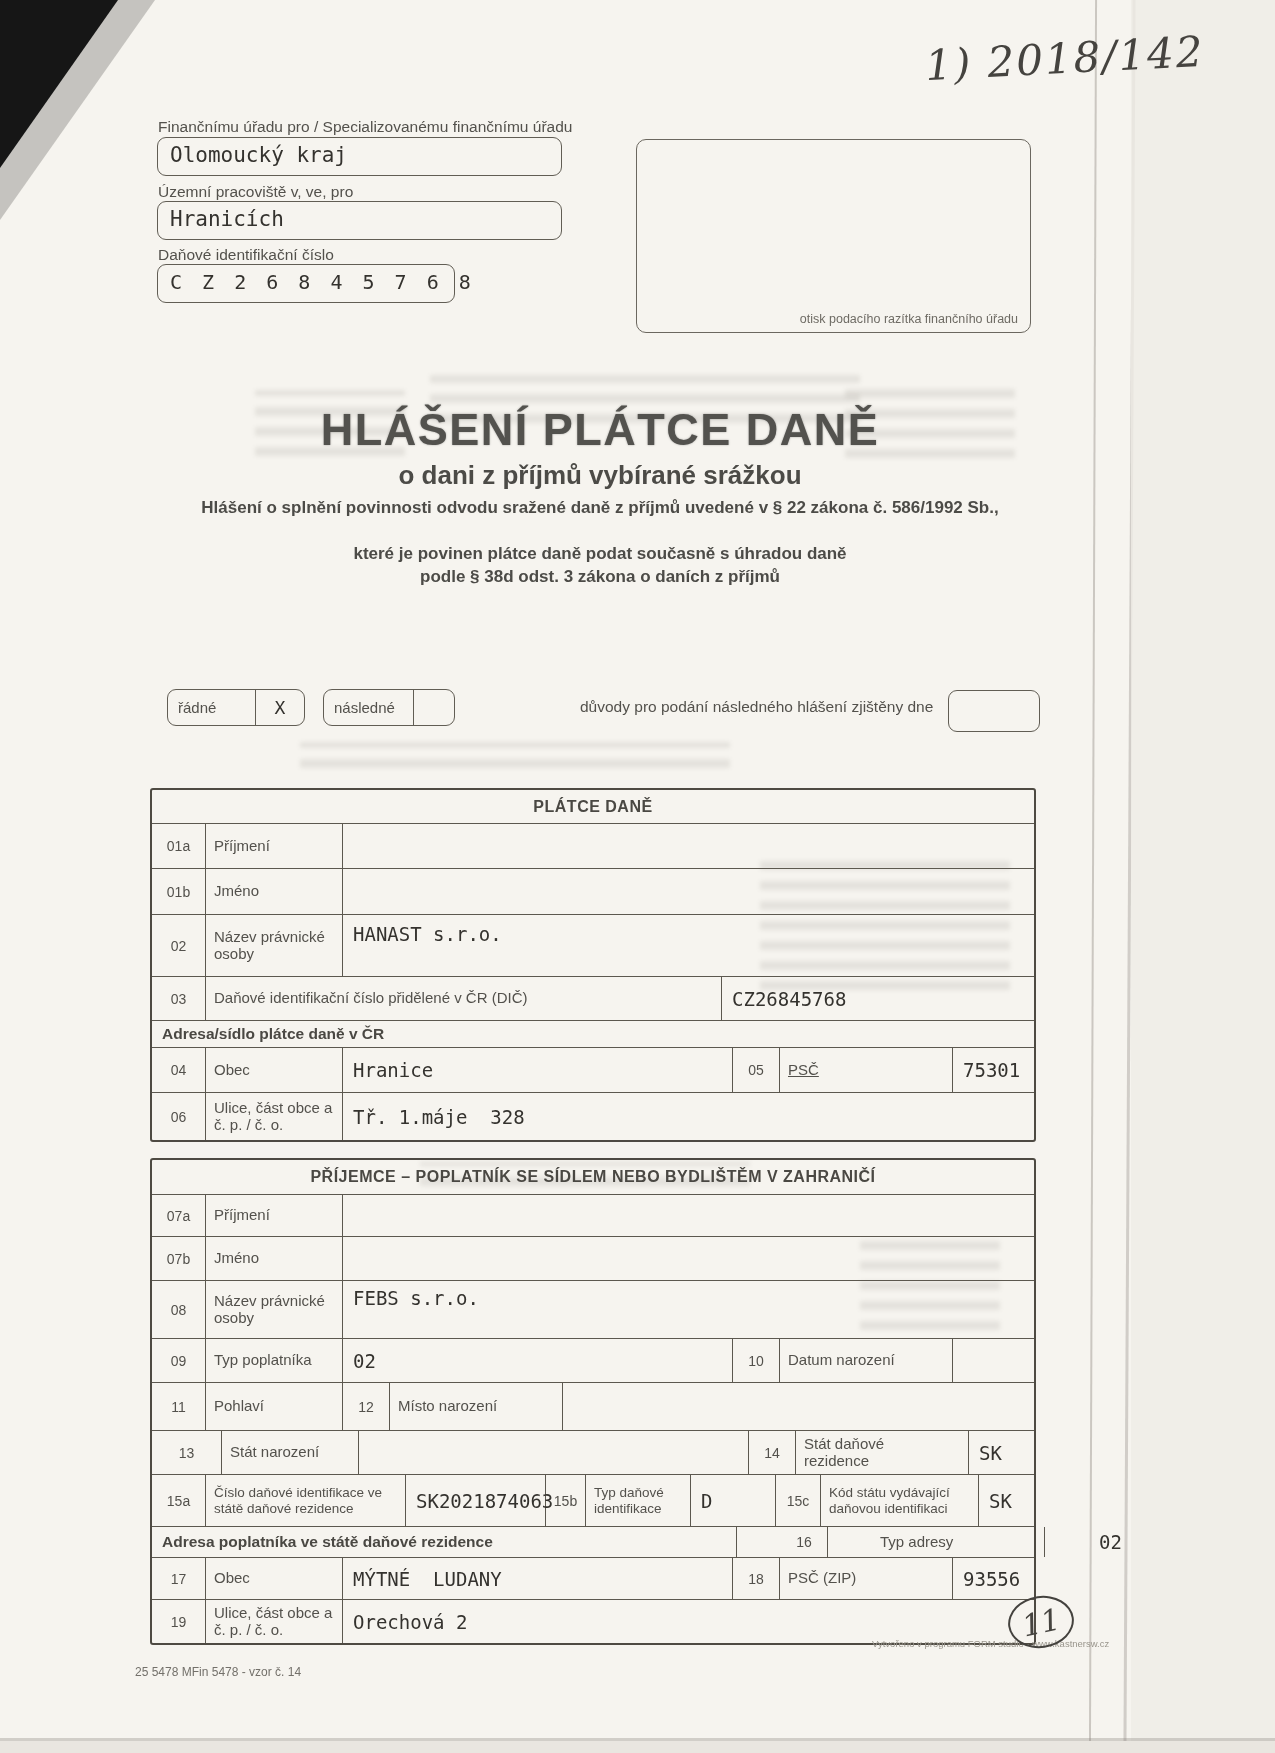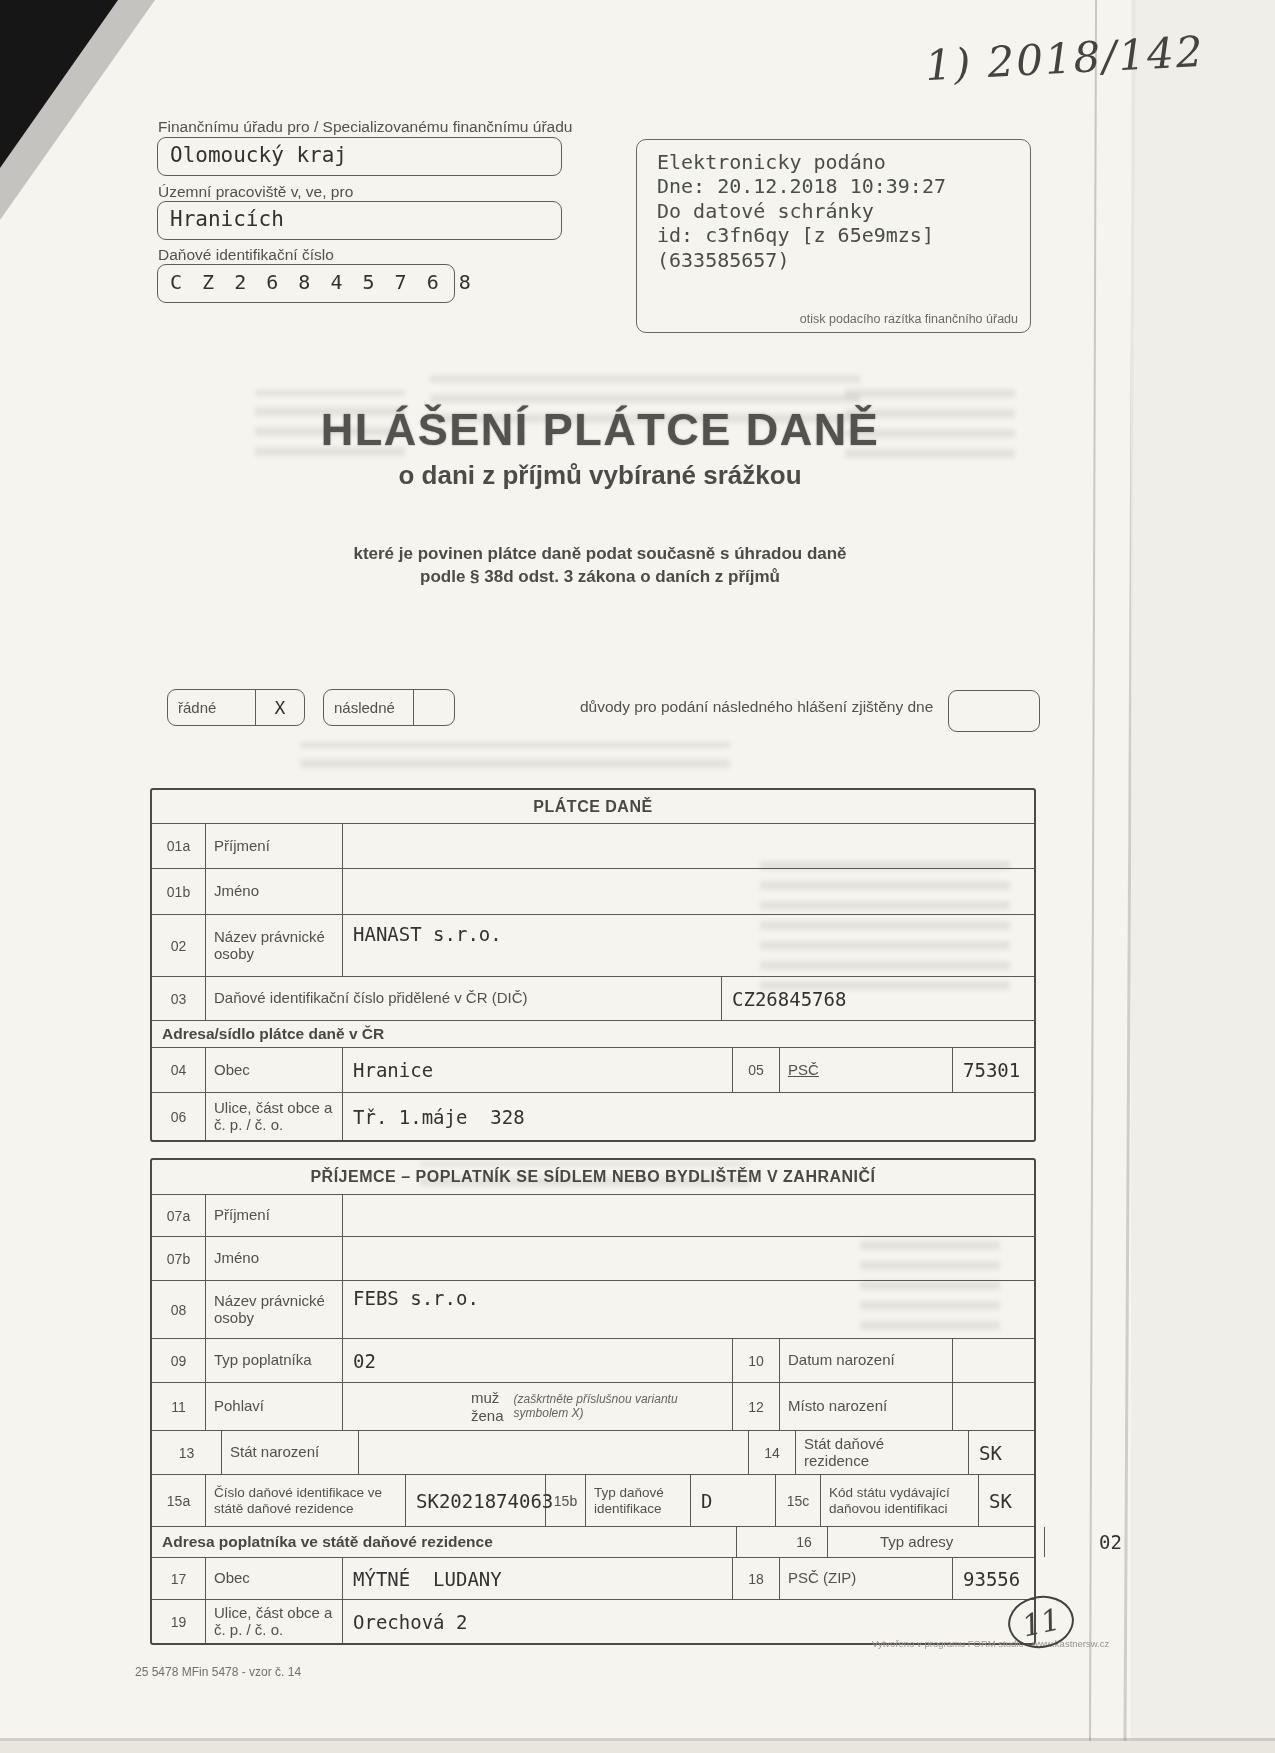--- a/index.html
+++ b/index.html
@@ -106,32 +106,26 @@
   <div class="field" style="left:157px;top:201px;width:403px;height:37px;">
     <div class="v">Hranicích</div>
   </div>
 
   <div class="flabel" style="left:158px;top:246px;">Daňové identifikační číslo</div>
   <div class="field" style="left:157px;top:264px;width:296px;height:37px;">
     <div class="v" style="letter-spacing:4px;font-size:20px;">C Z 2 6 8 4 5 7 6 8</div>
   </div>
 
   <div class="stamp">
-    <div class="lines">
-      <div class="ln">Elektronicky podáno</div>
-      <div class="ln">Dne: 20.12.2018 10:39:27</div>
-      <div class="ln">Do datové schránky</div>
-      <div class="ln">id: c3fn6qy [z 65e9mzs]</div>
-      <div class="ln">(633585657)</div>
-    </div>
     <div class="cap">otisk podacího razítka finančního úřadu</div>
   </div>
 
   <div class="ttl ttl-main" style="top:404px;">HLÁŠENÍ PLÁTCE DANĚ</div>
   <div class="ttl ttl-sub" style="top:460px;">o dani z příjmů vybírané srážkou</div>
+  <div class="ttl ttl-desc" style="top:497px;">Hlášení o splnění povinnosti odvodu sražené daně z příjmů uvedené v § 22 zákona č. 586/1992 Sb.,</div>
   <div class="ttl ttl-desc" style="top:543px;">které je povinen plátce daně podat současně s úhradou daně</div>
   <div class="ttl ttl-desc" style="top:566px;">podle § 38d odst. 3 zákona o daních z příjmů</div>
 
   <div class="chkbox" style="left:167px;top:689px;width:138px;">
     <div class="cl">řádné</div>
     <div class="cv" style="width:48px;">X</div>
   </div>
   <div class="chkbox" style="left:323px;top:689px;width:132px;">
     <div class="cl">následné</div>
     <div class="cv" style="width:40px;"></div>
@@ -214,29 +208,20 @@
       <div class="c lb" style="width:137px;">Typ poplatníka</div>
       <div class="c vl vfix" style="width:390px;">02</div>
       <div class="c num" style="width:47px;">10</div>
       <div class="c lb" style="width:173px;">Datum narození</div>
       <div class="c vl"></div>
     </div>
 
     <div class="trow" style="height:48px;">
       <div class="c num" style="width:54px;">11</div>
       <div class="c lb" style="width:137px;">Pohlaví</div>
-      <div class="c vfix" style="width:390px;">
-        <div class="gender">
-          <div class="mz">
-            <div>muž</div>
-            <div>žena</div>
-          </div>
-          <div class="note">(zaškrtněte příslušnou variantu symbolem X)</div>
-        </div>
-      </div>
       <div class="c num" style="width:47px;">12</div>
       <div class="c lb" style="width:173px;">Místo narození</div>
       <div class="c vl"></div>
     </div>
 
     <div class="trow" style="height:44px;">
       <div class="c num" style="width:70px;">13</div>
       <div class="c lb" style="width:137px;">Stát narození</div>
       <div class="c vl vfix" style="width:390px;"></div>
       <div class="c num" style="width:47px;">14</div>

